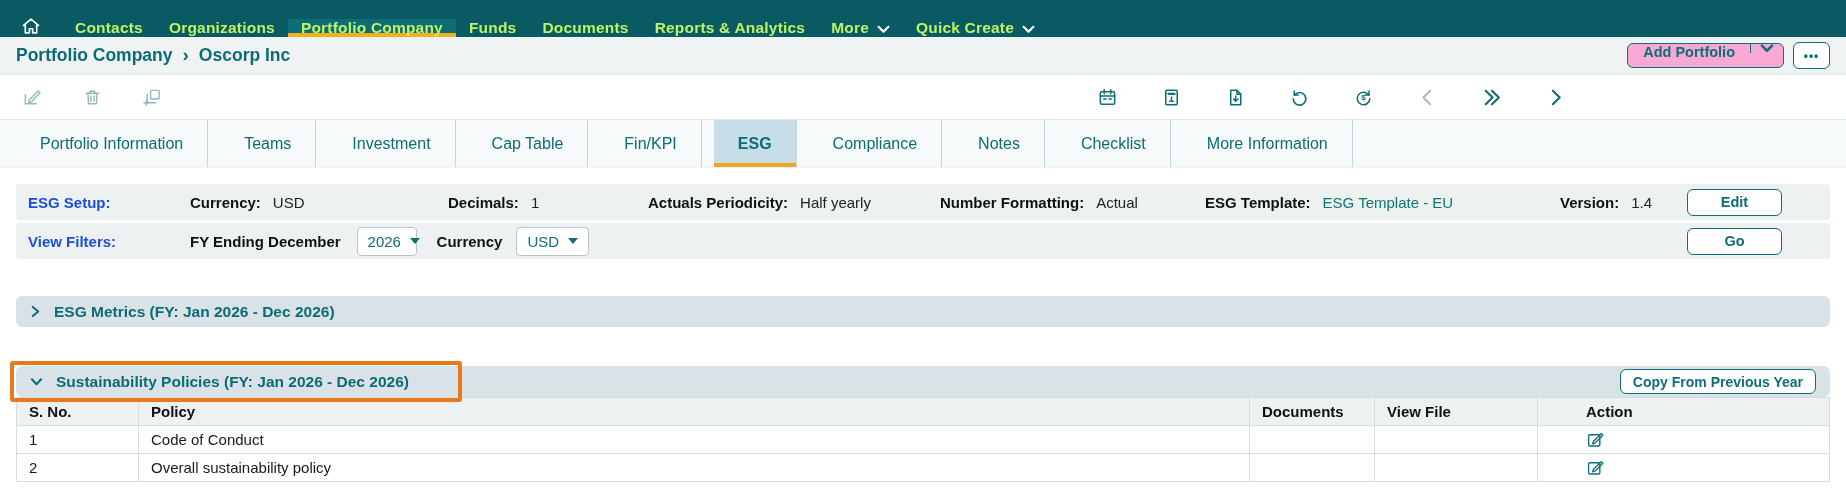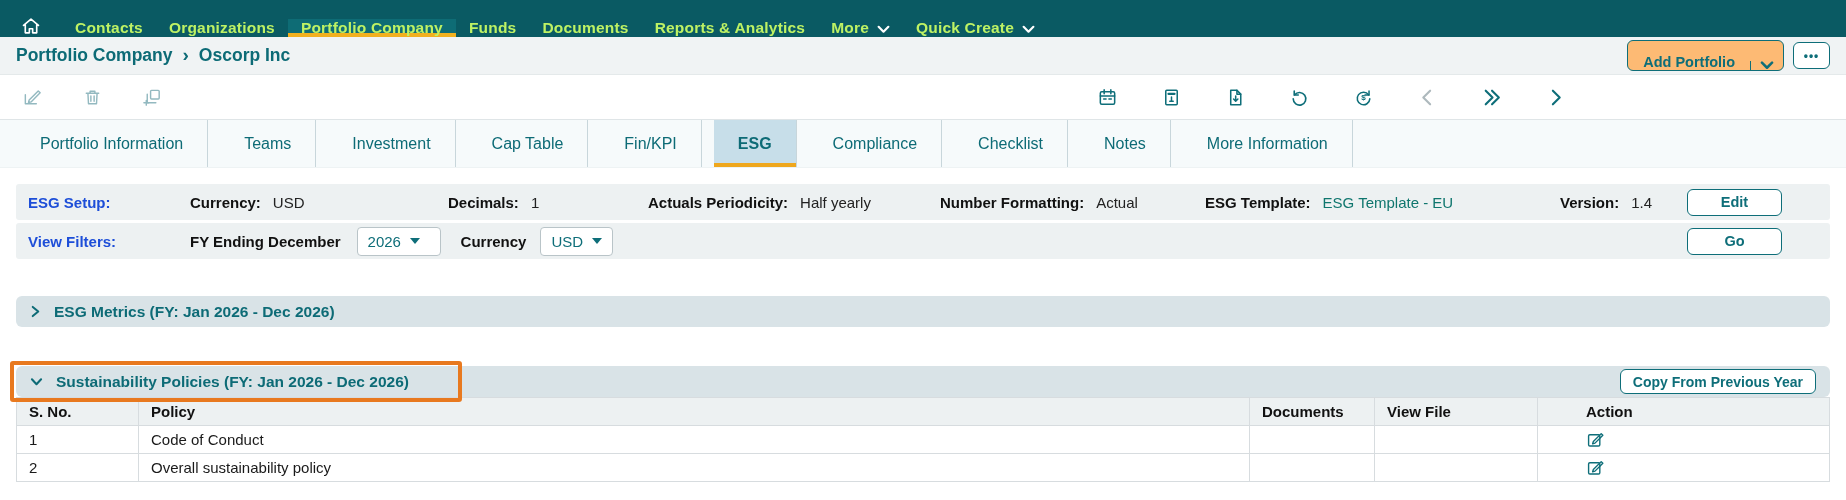--- a/index.html
+++ b/index.html
@@ -12,21 +12,21 @@
   .nav-item { display: flex; align-items: center; gap: 8px; padding: 0 13px; font-size: 15.5px; font-weight: 600; letter-spacing: .2px; cursor: pointer; white-space: nowrap; }
   .nav-item.active { background: #0e6c75; font-weight: 700; box-shadow: inset 0 -4px 0 #f1b01f; }
   .nav-chev { display: flex; align-items: center; margin-top: 2px; }
 
   
   .crumb-bar { height: 38px; background: #f0f3f4; border-bottom: 1px solid #e4e9ea; display: flex; align-items: center; justify-content: space-between; padding: 0 16px; }
   .crumbs { display: flex; align-items: center; gap: 10px; font-size: 17.5px; font-weight: 700; color: #0d6b76; }
   .crumb-sep { font-size: 19px; font-weight: 700; color: #0d6b76; margin-top: -2px; }
   .crumb-actions { display: flex; align-items: center; gap: 9px; }
   .btn { background: #fff; border: 1.6px solid #0e6e79; color: #0e6e79; font-weight: 700; font-size: 14.5px; font-family: inherit; border-radius: 6px; height: 27px; display: inline-flex; align-items: center; justify-content: center; padding: 0 14px; cursor: pointer; white-space: nowrap; }
-  .split-btn { display: flex; align-items: flex-end; border: 1.6px solid #0e6e79; border-radius: 6px; background: #fdba74; height: 31px; overflow: hidden; }
+  .split-btn { display: flex; align-items: flex-start; border: 1.6px solid #0e6e79; border-radius: 6px; background: #f9a8d4; height: 25px; overflow: hidden; }
   .split-main { display: flex; align-items: center; padding: 0 15px; font-weight: 700; font-size: 14.5px; color: #0e6e79; cursor: pointer; }
   .split-arrow { width: 33px; border-left: 1.6px solid #0e6e79; display: flex; align-items: center; justify-content: center; color: #0e6e79; cursor: pointer; }
   .ellipsis-btn { width: 37px; padding: 0; letter-spacing: 1px; font-size: 12px; font-weight: 900; }
 
   
   .toolbar { height: 45px; background: #fff; border-bottom: 1px solid #dfe5e7; display: flex; align-items: center; justify-content: space-between; }
   .tool-left { display: flex; align-items: center; gap: 39px; padding-left: 22px; }
   .tool-right { display: flex; align-items: center; gap: 43px; padding-right: 280px; }
   .ticon { width: 21px; height: 21px; color: #0e6e79; cursor: pointer; display: flex; }
   .ticon.muted { color: #93b9c0; }
@@ -228,24 +228,24 @@
   <div class="tab">
       <span>Fin/KPI</span>
     </div>
   <div class="tab active">
       <span>ESG</span>
     </div>
   <div class="tab">
       <span>Compliance</span>
     </div>
   <div class="tab">
+      <span>Notes</span>
+    </div>
+  <div class="tab">
       <span>Checklist</span>
-    </div>
-  <div class="tab">
-      <span>Notes</span>
     </div>
   <div class="tab">
       <span>More Information</span>
     </div>
 </div>
 
 <div class="info-bar setup-bar">
   <div class="row-label">ESG Setup:</div>
   <div class="field" style="width:258px">
     <span class="flabel">Currency:</span>
@@ -271,21 +271,21 @@
     <span class="flabel">Version:</span>
     <span class="fvalue">1.4</span>
   </div>
   <div class="spacer"></div>
   <button class="btn bar-btn">Edit</button>
 </div>
 
 <div class="info-bar filters-bar">
   <div class="row-label">View Filters:</div>
   <span class="flabel">FY Ending December</span>
-  <div class="dropdown" style="margin-left:4px;width:84px;">
+  <div class="dropdown" style="margin-left:4px;width:60px;">
     <span>2026</span>
     <span class="tri"></span>
   </div>
   <span class="flabel" style="margin-left:20px">Currency</span>
   <div class="dropdown" style="margin-left:2px">
     <span>USD</span>
     <span class="tri"></span>
   </div>
   <div class="spacer"></div>
   <button class="btn bar-btn">Go</button>

